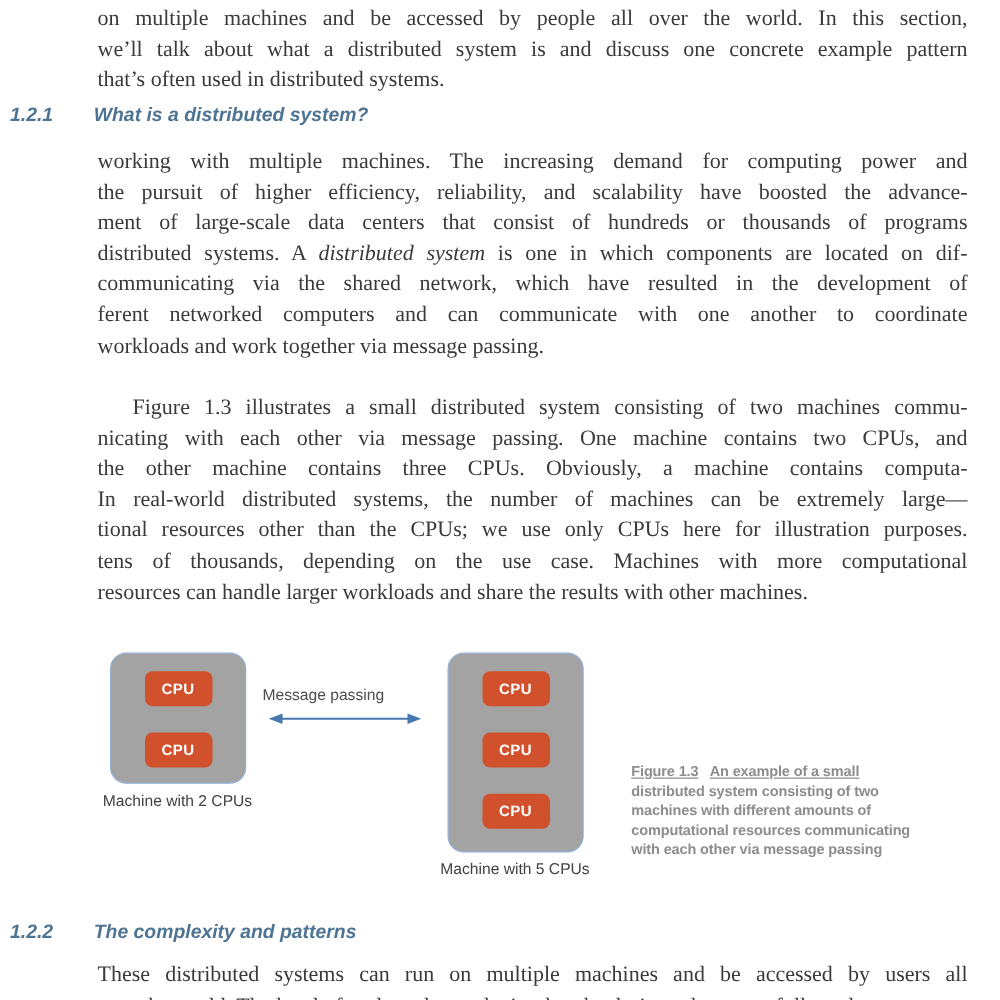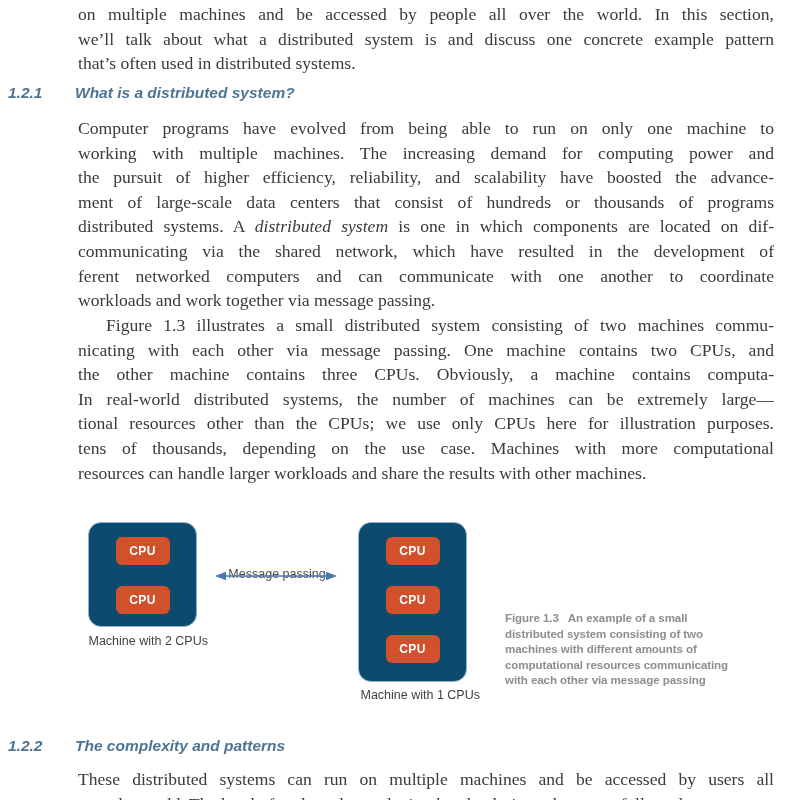--- a/index.html
+++ b/index.html
@@ -41,21 +41,21 @@
     font-style: italic;
     font-size: 15.5px;
     color: var(--heading, #4e7494);
   }
   .section-heading .num { width: 67px; flex: 0 0 67px; }
 
   
   .figure { position: absolute; left: 0; top: 518px; width: 800px; height: 205px; }
   .machine {
     position: absolute;
-    background: #0c4a6e;
+    background: #a3a3a3;
     border: 1.4px solid var(--machine_border, #92b0d4);
     border-radius: 13px;
     display: flex;
     flex-direction: column;
     align-items: center;
   }
   .machine.m1 { left: 88px;  top: 4px; width: 107px; height: 103px; }
   .machine.m2 { left: 358px; top: 4px; width: 107px; height: 158px; }
   .cpu {
     width: 54px; height: 28px;
@@ -69,64 +69,63 @@
     font-size: 12px;
     letter-spacing: 0.4px;
     flex: 0 0 auto;
   }
   .cpu + .cpu { margin-top: 21px; }
   .machine-label {
     position: absolute;
     font-family: "Liberation Sans", sans-serif;
     font-size: 12.5px;
     color: #424242;
-    text-align: right;
+    text-align: center;
   }
   .machine-label.l1 { left: 76px;  top: 116px; width: 132px; }
   .machine-label.l2 { left: 344px; top: 170px; width: 136px; }
   .msg-label {
     position: absolute;
-    left: 210px; top: 49px; width: 134px;
+    left: 210px; top: 31px; width: 134px;
     font-family: "Liberation Sans", sans-serif;
     font-size: 12.5px;
     color: #4d4d4d;
-    text-align: center;
+    text-align: left;
   }
   .arrow-wrap { position: absolute; left: 214px; top: 50px; width: 124px; height: 12px; }
   .caption {
     position: absolute;
     left: 505px; top: 92px; width: 278px;
     font-family: "Liberation Sans", sans-serif;
     font-weight: bold;
     font-size: 11.6px;
     line-height: 15.5px;
     color: var(--caption, #8d8d8d);
     letter-spacing: -0.1px;
   }
-  .caption .cap-first { display: block; }
+  .caption .cap-first { display: block; text-decoration: underline; }
   .caption .tag { margin-right: 9px; }
 </style>
 </head>
 <body>
 
 <div class="page">
 
   <div class="para" style="top:2px">
       <div class="line"><span>on multiple machines and be accessed by people all over the world. In this section,</span></div>
       <div class="line"><span>we’ll talk about what a distributed system is and discuss one concrete example pattern</span></div>
       <div class="line"><span>that’s often used in distributed systems.</span></div>
     </div>
 
   <div class="section-heading" style="top:84px">
     <span class="num">1.2.1</span>
     <span class="title">What is a distributed system?</span>
   </div>
 
   <div class="para" style="top:116px">
-      <div class="line"><span>Computer programs have evolved from being able to run on only one machine to</span></div>
       <div class="line"><span>working with multiple machines. The increasing demand for computing power and</span></div>
       <div class="line"><span>the pursuit of higher efficiency, reliability, and scalability have boosted the advance-</span></div>
       <div class="line"><span>ment of large-scale data centers that consist of hundreds or thousands of programs</span></div>
       <div class="line"><span>distributed systems. A </span><i>distributed system</i><span> is one in which components are located on dif-</span></div>
       <div class="line"><span>communicating via the shared network, which have resulted in the development of</span></div>
       <div class="line"><span>ferent networked computers and can communicate with one another to coordinate</span></div>
       <div class="line"><span>workloads and work together via message passing.</span></div>
     </div>
 
   <div class="para indent-first" style="top:313px">
@@ -154,21 +153,21 @@
         <path d="M1,6 L12,1.8 L12,10.2 Z" fill="var(--arrow, #4677ae)"></path>
         <path d="M123,6 L112,1.8 L112,10.2 Z" fill="var(--arrow, #4677ae)"></path>
       </svg>
     </div>
 
     <div class="machine m2">
       <div class="cpu">CPU</div>
       <div class="cpu">CPU</div>
       <div class="cpu">CPU</div>
     </div>
-    <div class="machine-label l2">Machine with 1 CPUs</div>
+    <div class="machine-label l2">Machine with 5 CPUs</div>
 
     <div class="caption">
       <span class="cap-first">
         <span class="tag">Figure 1.3</span><span>An example of a small</span>
       </span>
       <span><div class="line"><span>distributed system consisting of two</span></div><div class="line"><span>machines with different amounts of</span></div><div class="line"><span>computational resources communicating</span></div><div class="line"><span>with each other via message passing</span></div></span>
     </div>
   </div>
 
   <div class="section-heading" style="top:737px">

